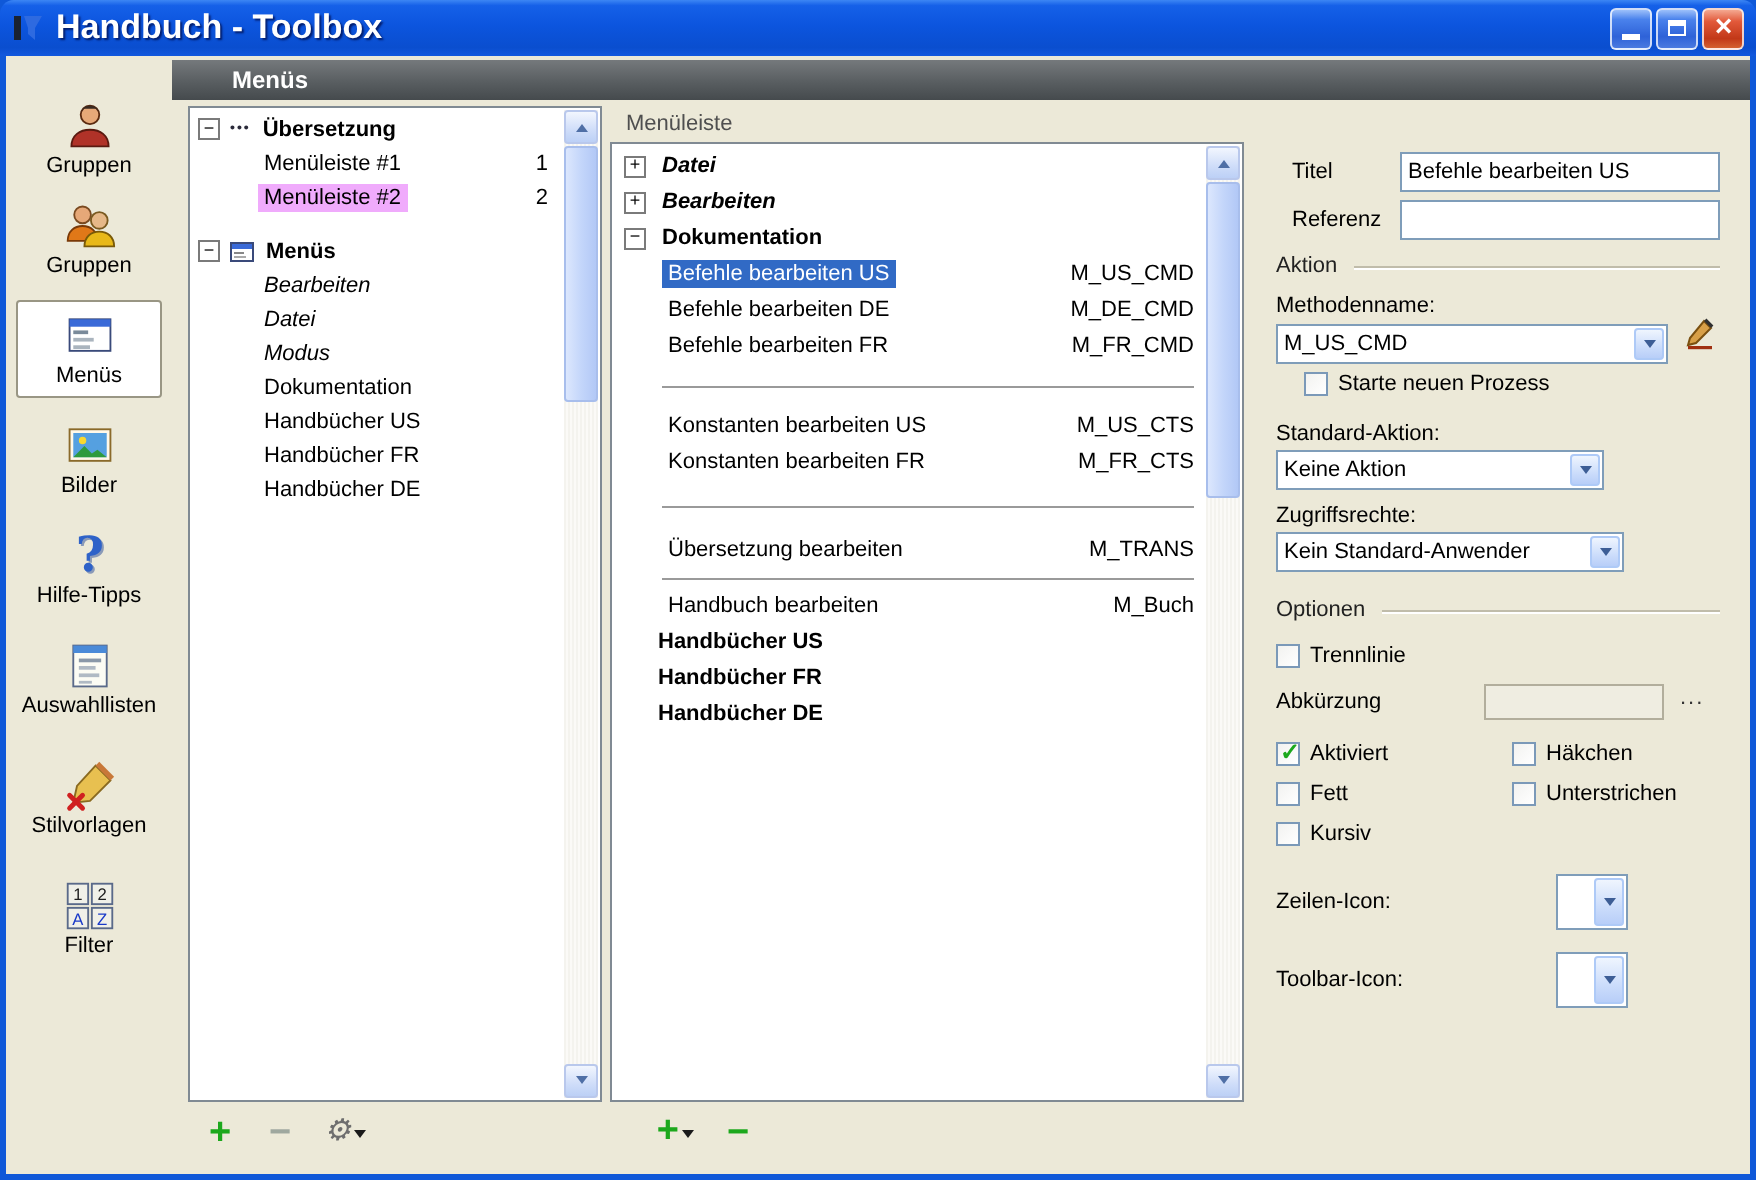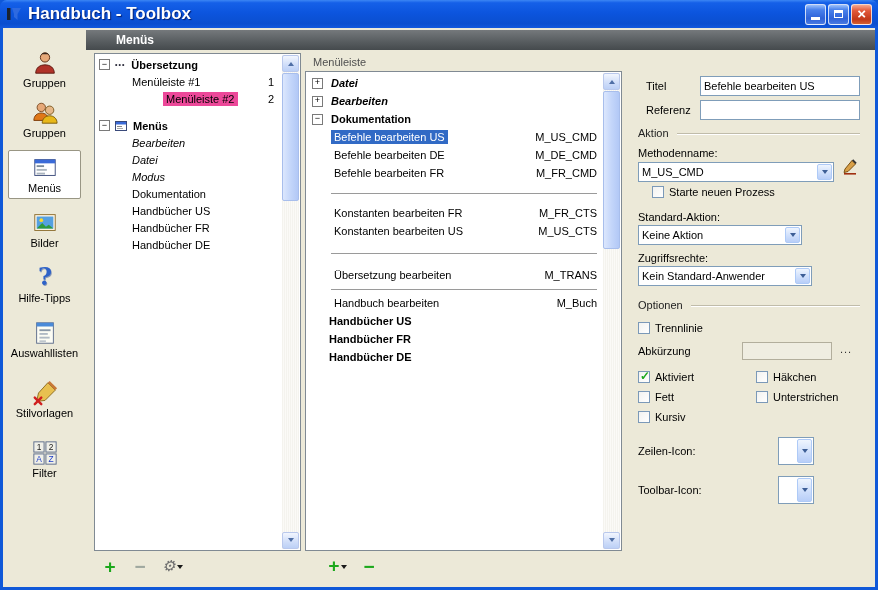--- a/index.html
+++ b/index.html
@@ -47,21 +47,21 @@
   .pl4{padding-left:4px;}  .pl6{padding-left:6px;}
   .pl20{padding-left:20px;}.pl25{padding-left:25px;}.pl34{padding-left:34px;}
   .gap-top{margin-top:10px;}
   .exp{width:9px;height:9px;border:1px solid #7A7A7A;background:#fff;display:inline-flex;align-items:center;justify-content:center;flex:none;margin-right:5px;font-size:9px;line-height:1;box-sizing:content-box;}
   .exp.open::after{content:"−";margin-top:-1px;}
   .exp.closed::after{content:"+";margin-top:-1px;}
   .ticon{flex:none;margin-right:3px;display:inline-flex;align-items:center;}
   .dots::after{content:"•••";font-size:7px;letter-spacing:1px;color:#2A2A3A;font-weight:bold;line-height:1;}
   .lab{padding:1px 3px;}
   .bold{font-weight:bold;} .ital{font-style:italic;} .bi{font-weight:bold;font-style:italic;}
-  .sel-gray{background:#ec4899;margin-left:34px;}
+  .sel-gray{background:#f0abfc;}
   .sel-blue{background:#316AC5;color:#fff;}
   .tval{position:absolute;right:7px;font-size:11px;}
   .tcode{position:absolute;right:5px;font-size:11px;color:#000;}
   .sep-row{display:flex;align-items:center;}
   .h22{height:22px;} .h26{height:26px;} .h10{height:10px;}
   .sep-line{flex:1;margin-left:25px;margin-right:5px;border-top:1px solid #9A9A9A;}
 
   
   .vscroll{position:absolute;top:1px;right:1px;bottom:1px;width:17px;
     background:repeating-linear-gradient(90deg,#F4F3EE 0 1px,#FBFAF7 1px 2px);}
@@ -315,26 +315,26 @@
         <span class="tcode">M_DE_CMD</span>
       </div>
       <div class="mrow pl25">
         <span class="lab">Befehle bearbeiten FR</span>
         <span class="tcode">M_FR_CMD</span>
       </div>
       <div class="sep-row h22">
           <span class="sep-line"></span>
         </div>
       <div class="mrow pl25">
+        <span class="lab">Konstanten bearbeiten US</span>
+        <span class="tcode">M_US_CTS</span>
+      </div>
+      <div class="mrow pl25">
         <span class="lab">Konstanten bearbeiten FR</span>
         <span class="tcode">M_FR_CTS</span>
-      </div>
-      <div class="mrow pl25">
-        <span class="lab">Konstanten bearbeiten US</span>
-        <span class="tcode">M_US_CTS</span>
       </div>
       <div class="sep-row h26">
           <span class="sep-line"></span>
         </div>
       <div class="mrow pl25">
         <span class="lab">Übersetzung bearbeiten</span>
         <span class="tcode">M_TRANS</span>
       </div>
       <div class="sep-row h10">
           <span class="sep-line"></span>

